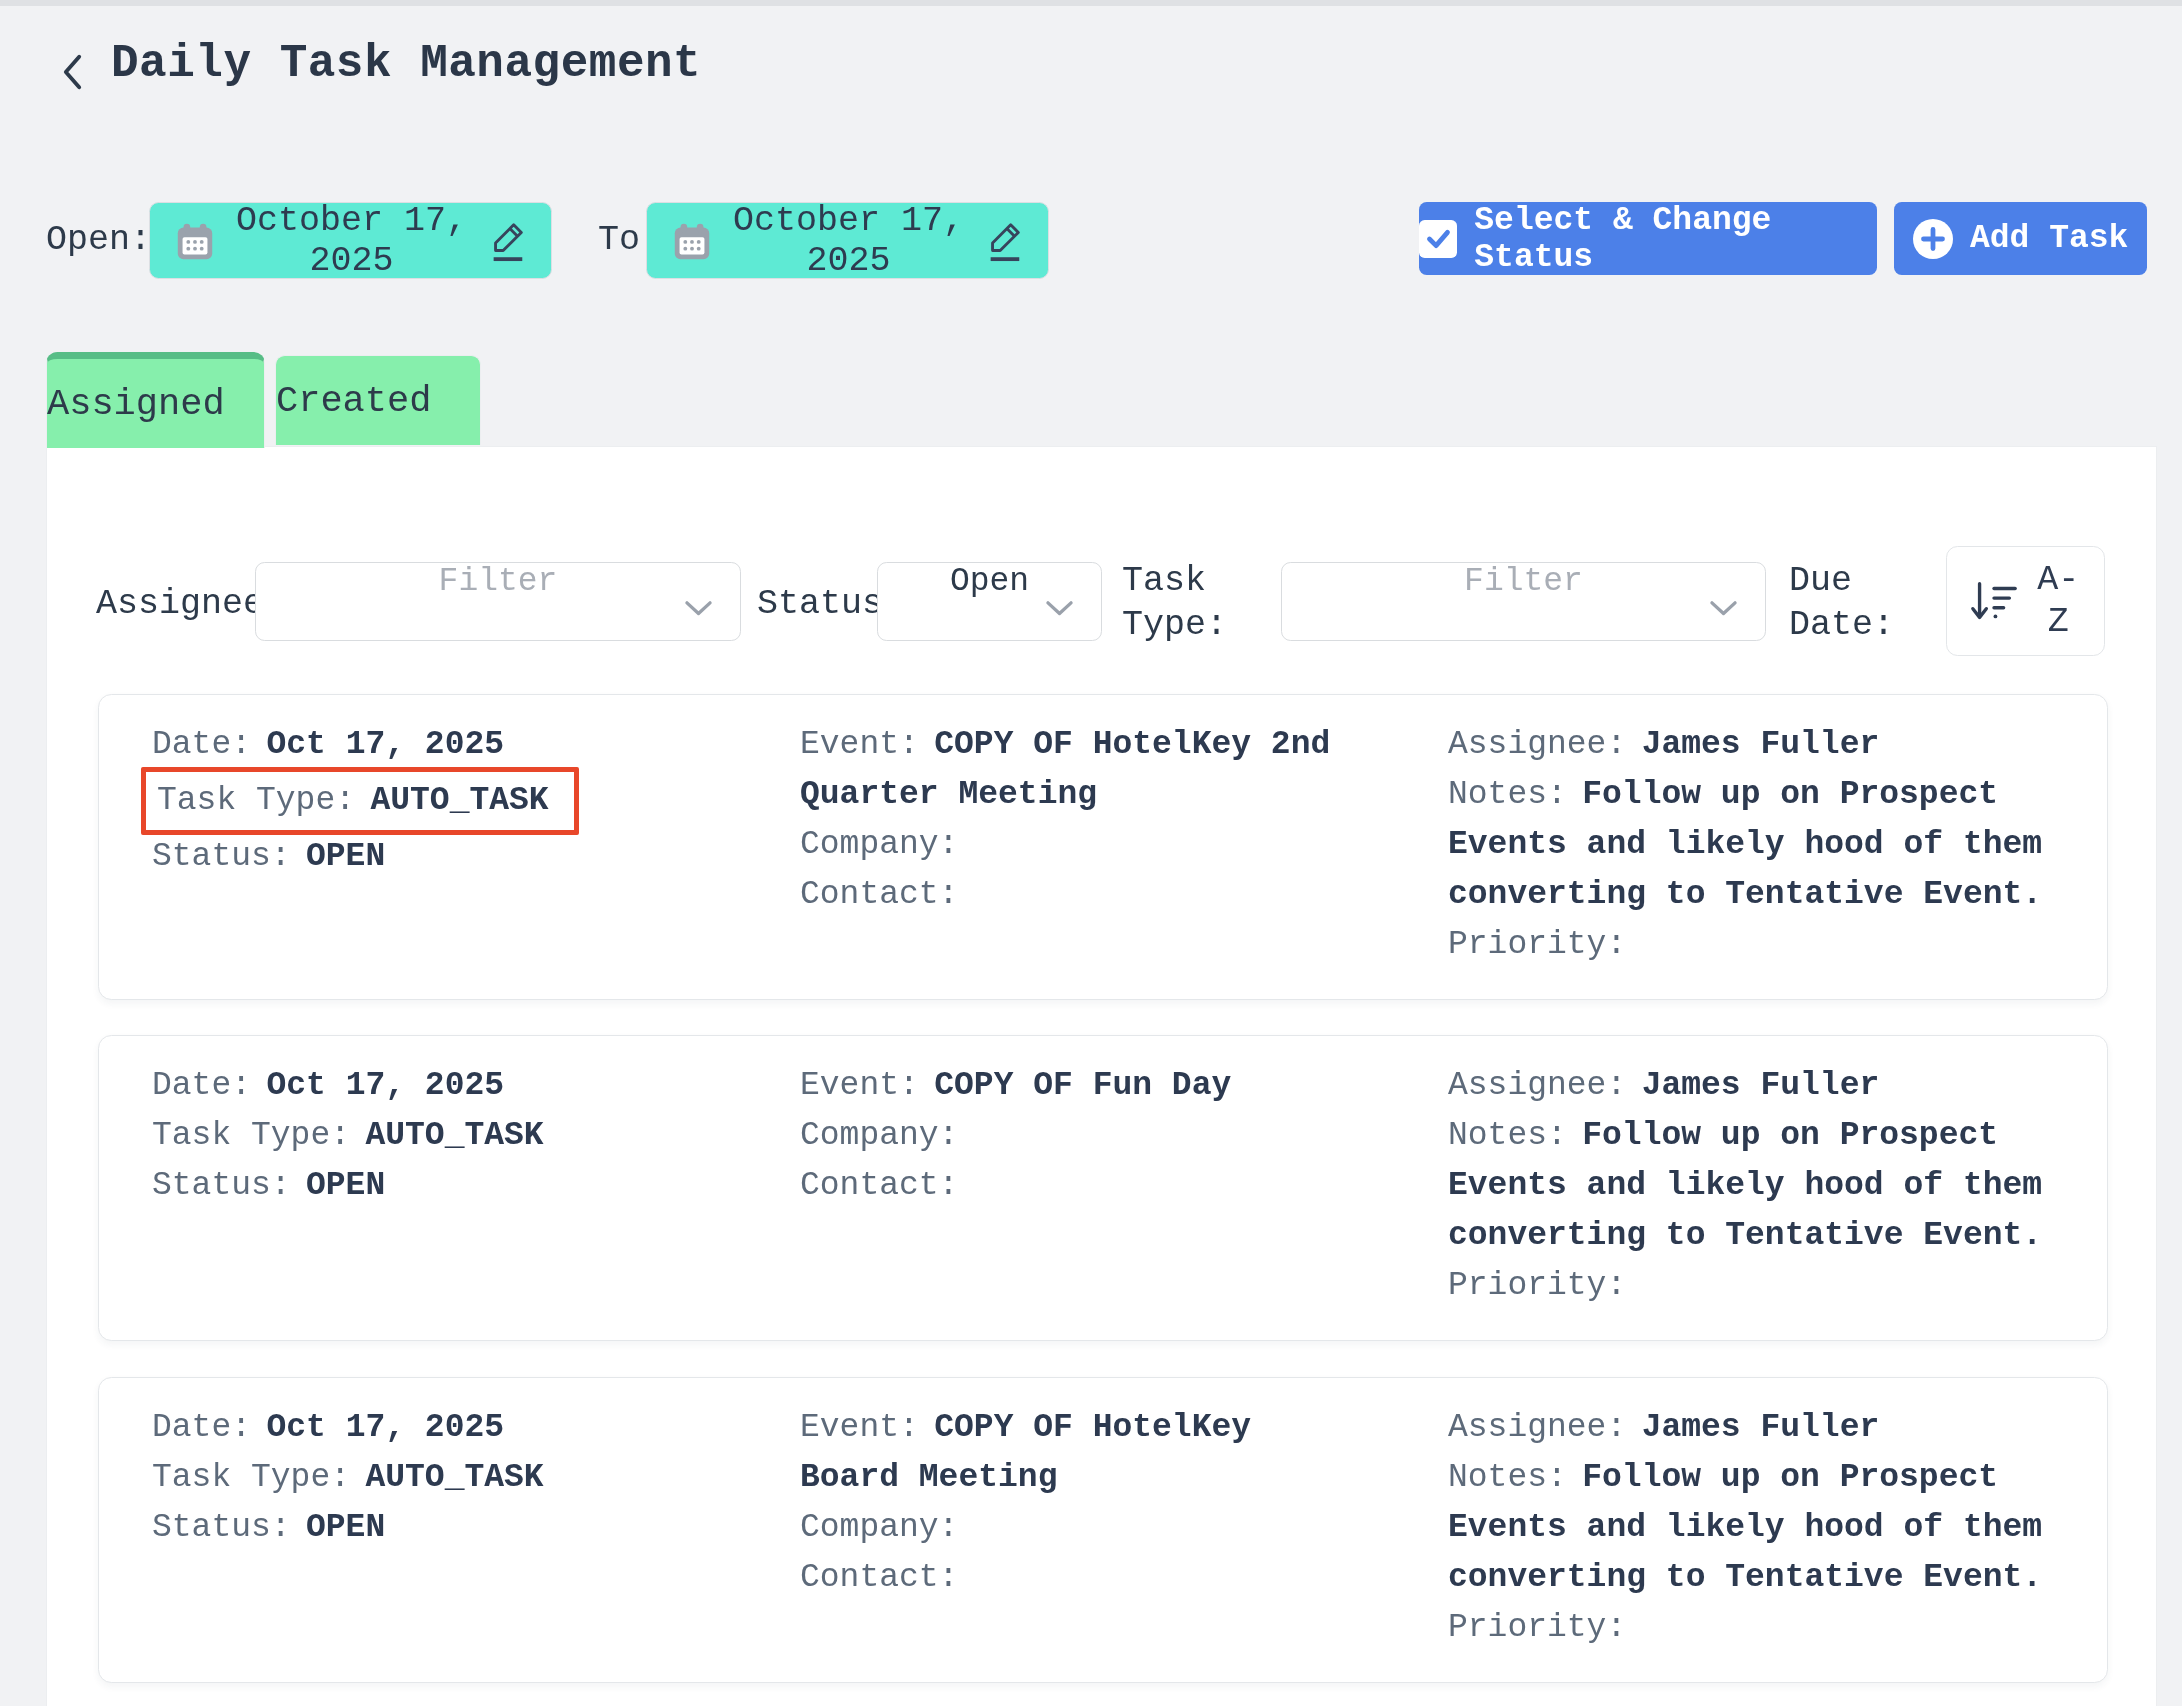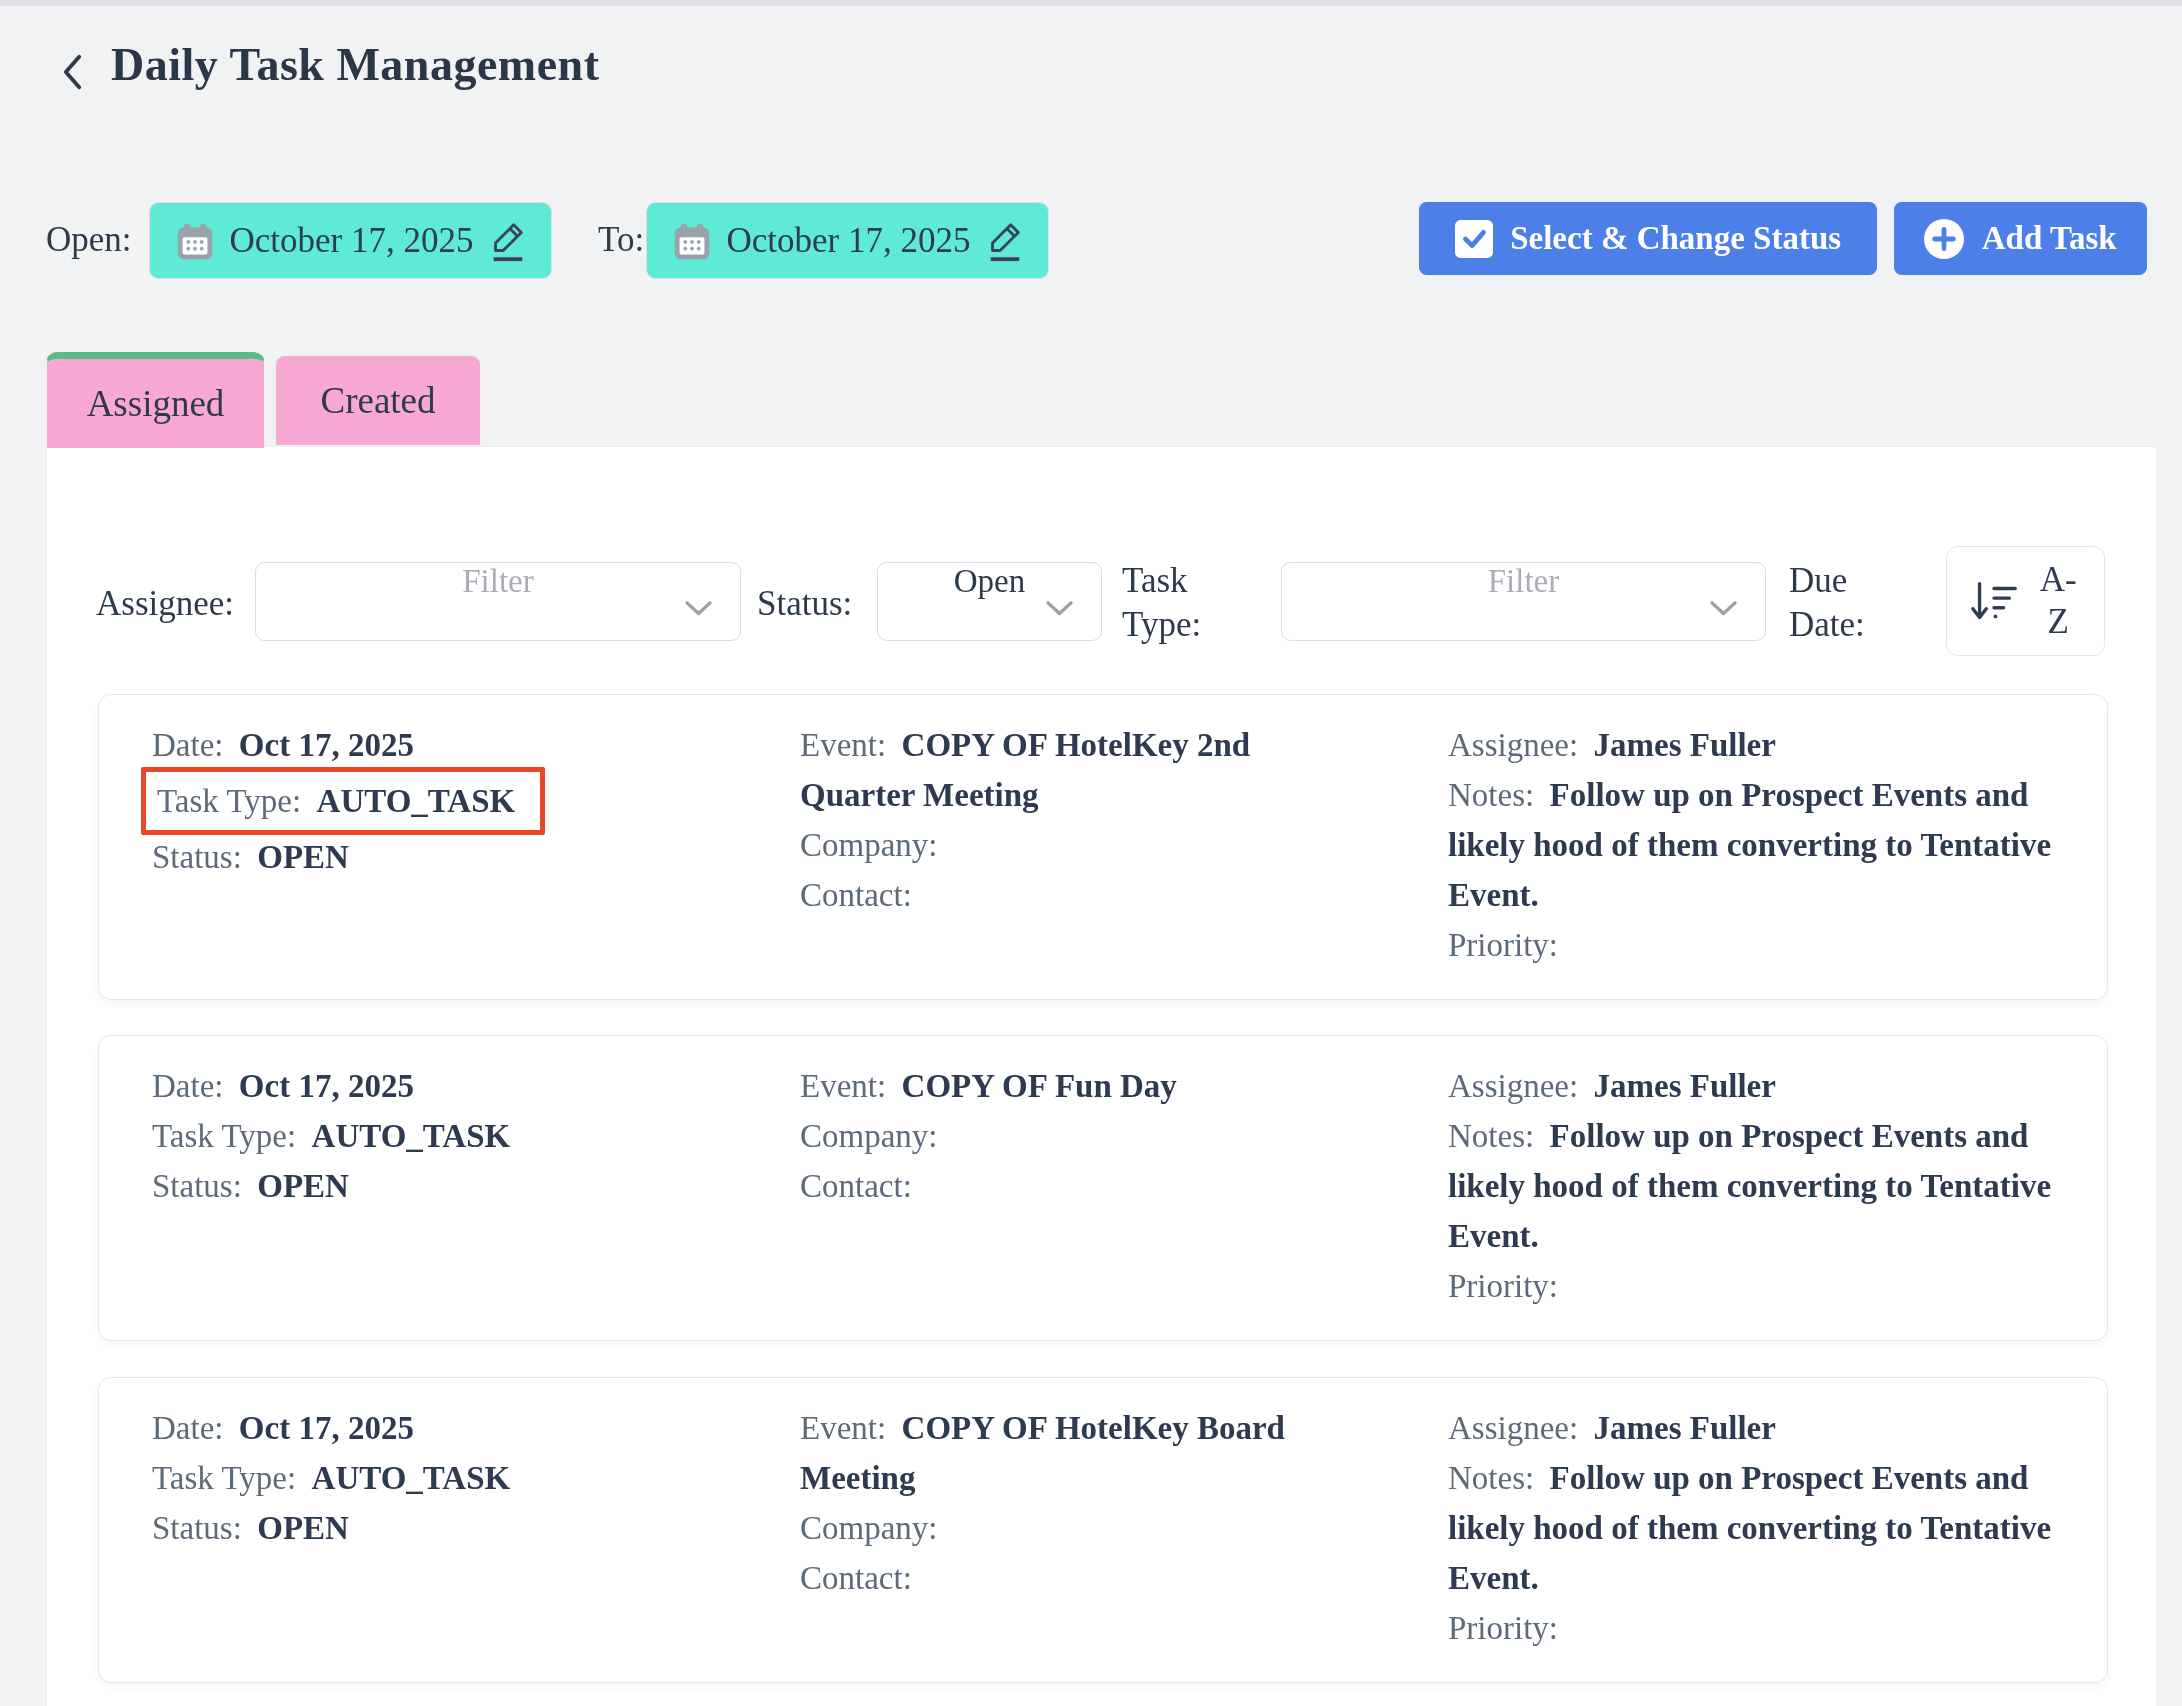--- a/index.html
+++ b/index.html
@@ -1,18 +1,18 @@
 <!DOCTYPE html>
 <html><head>
 <meta charset="utf-8">
 <style>
   html,body{margin:0;padding:0;}
   .page{
     position:relative;width:2183px;height:1706px;overflow:hidden;
-    background:#f1f2f4;font-family:Liberation Serif, serif;color:#2f3c52;
+    background:#f1f2f4;font-family:Liberation Mono, monospace;color:#2f3c52;
   }
   .topbar{position:absolute;left:0;top:0;width:2183px;height:5.8px;background:#dfe1e4;}
 
   
   .back-btn{position:absolute;left:50px;top:50px;width:44px;height:44px;display:flex;align-items:center;justify-content:center;cursor:pointer;}
   .page-title{position:absolute;left:111px;top:38px;font-size:46px;font-weight:700;color:#2b3748;letter-spacing:0.5px;}
 
   
   .row-label{position:absolute;font-size:35px;color:#2d3a4a;}
   #from-label{left:46px;top:220px;}
@@ -28,21 +28,21 @@
   
   .btn{
     position:absolute;top:202px;height:73px;background:#4c80e8;border-radius:7.7px;
     color:#fff;display:flex;align-items:center;justify-content:center;gap:17.3px;
     font-size:33px;font-weight:700;cursor:pointer;box-sizing:border-box;
   }
   #btn-select{left:1419px;width:458px;}
   #btn-add{left:1894px;width:253px;}
 
   
-  .tab{position:absolute;background:#f9a8d4;display:flex;align-items:center;justify-content:center;
+  .tab{position:absolute;background:#86efac;display:flex;align-items:center;justify-content:flex-start;
        font-size:37px;color:#2d3a4a;box-sizing:border-box;cursor:pointer;}
   #tab-assigned{
     left:46px;top:352px;width:219px;height:96px;z-index:3;
     border-top:7.7px solid #57bd86;border-left:1.9px solid #eceef0;border-right:1.9px solid #eceef0;
     border-radius:11.5px 11.5px 0 0;
   }
   #tab-created{
     left:275px;top:355px;width:206px;height:90px;z-index:2;
     border:1.9px solid #eceef0;border-bottom:none;border-radius:9.6px 9.6px 0 0;
   }

